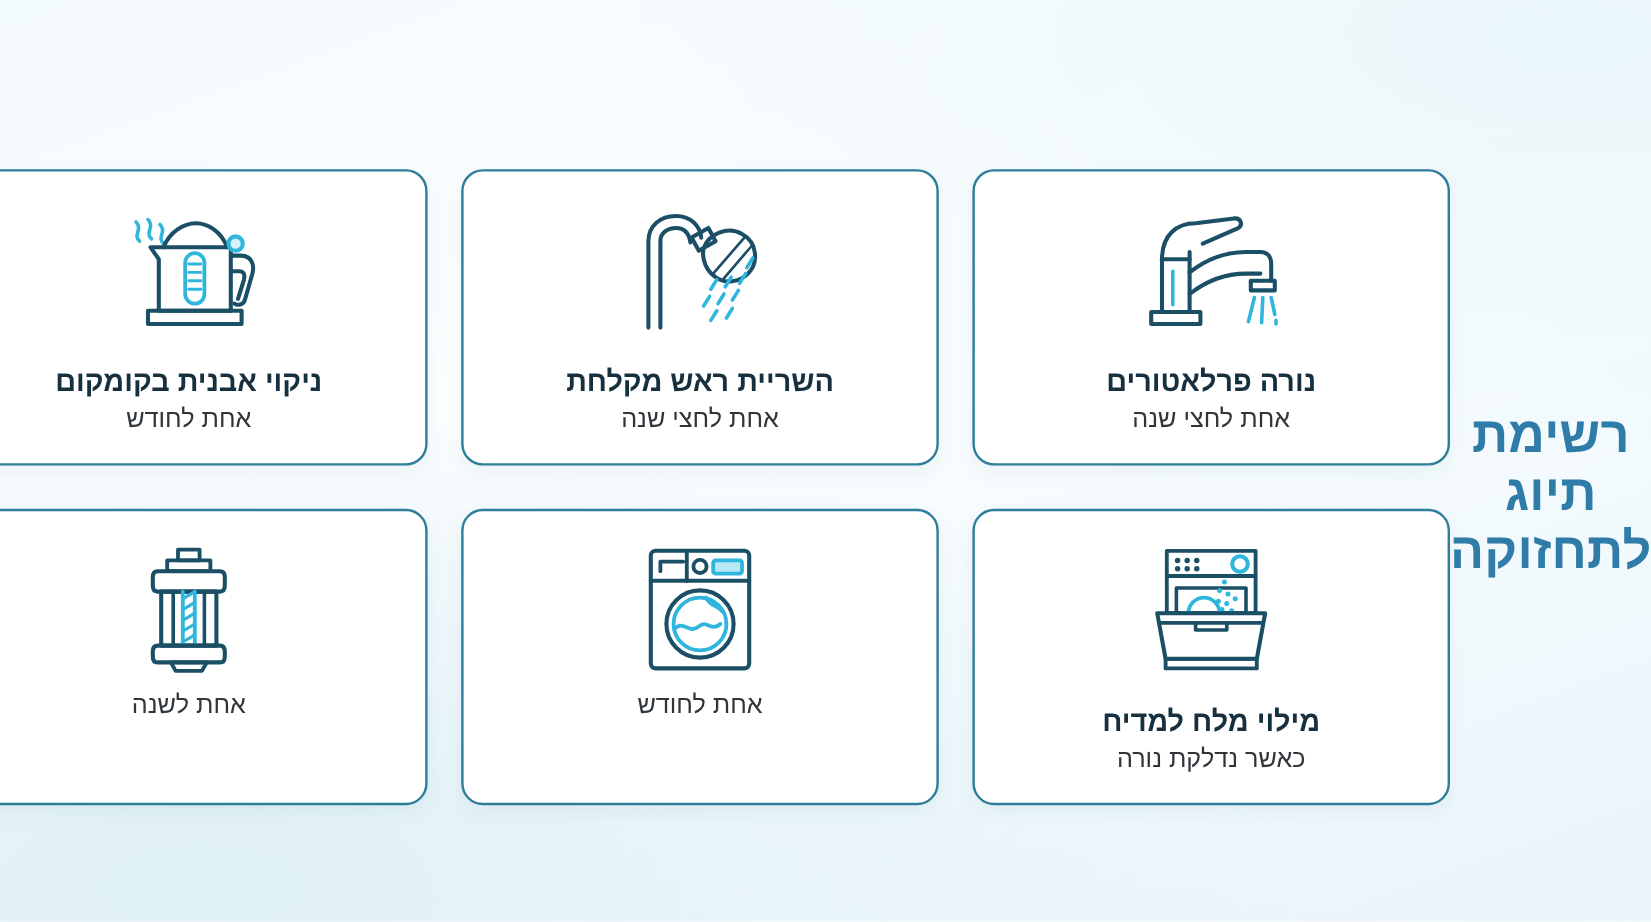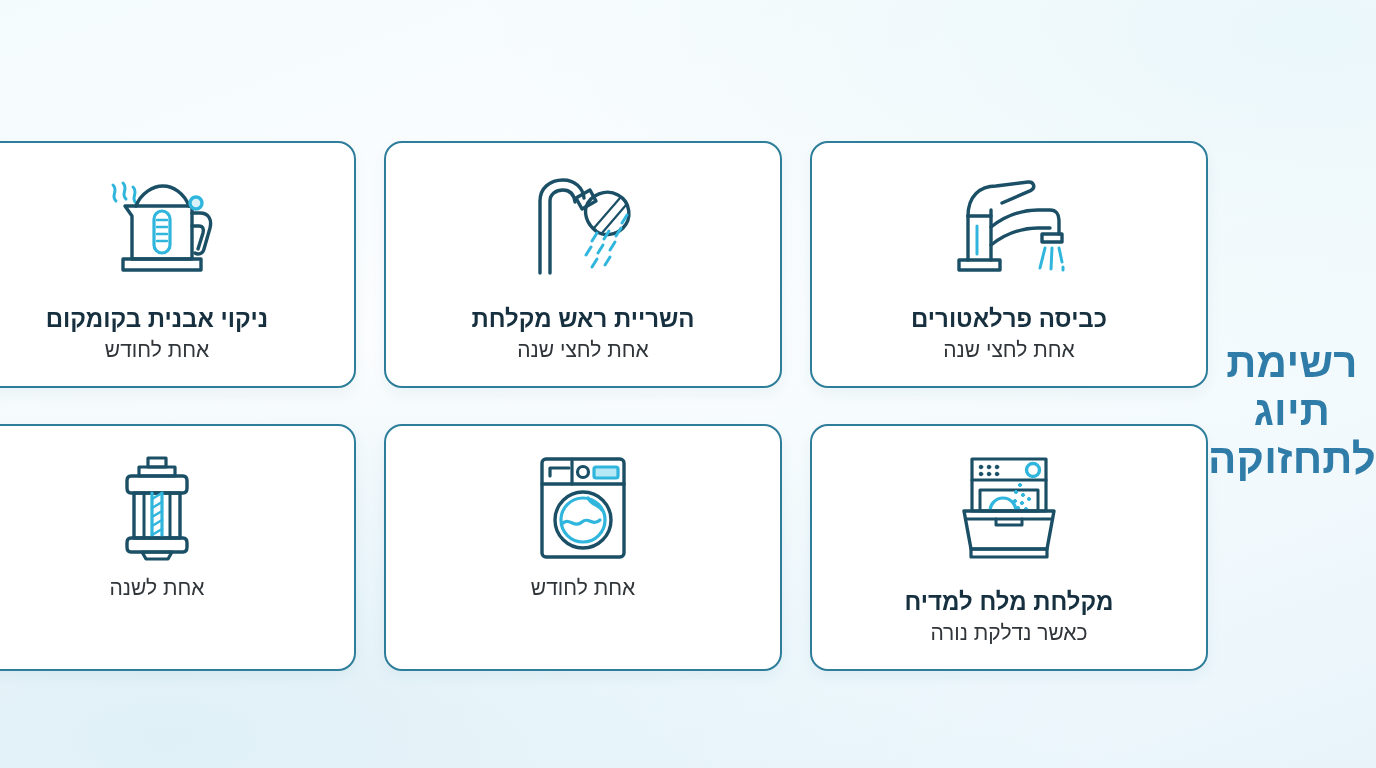--- a/index.html
+++ b/index.html
@@ -129,21 +129,21 @@
           <line class="lt" stroke-width="3" x1="27" y1="54" x2="27" y2="82"></line>
 
           <path class="dk" stroke-width="3.4" d="M92 62 L112 62 L112 70 L92 70 Z"></path>
 
           <line class="lt" stroke-width="3" x1="95" y1="76" x2="90" y2="96"></line>
           <line class="lt" stroke-width="3" x1="102" y1="76" x2="101" y2="97"></line>
           <line class="lt" stroke-width="3" x1="109" y1="76" x2="112" y2="90"></line>
           <line class="lt" stroke-width="3" x1="113" y1="95" x2="113" y2="98"></line>
         </svg>
       </div>
-      <div class="card-title">כביסה פרלאטורים</div>
+      <div class="card-title">נורה פרלאטורים</div>
       <div class="card-sub">אחת לחצי שנה</div>
     </div>
 
     <div class="card">
       <div class="card-icon">
         <svg width="110" height="106" viewBox="0 0 110 106" fill="none" stroke-linecap="round" stroke-linejoin="round">
 
           <path class="dk" stroke-width="3.4" d="M12 102 L12 30 C12 17 22 9 35 9 C47 9 55 17 56 27"></path>
           <path class="dk" stroke-width="3.4" d="M22 102 L22 30 C22 23 28 19 35 19 C43 19 46 24 47 31"></path>
 
@@ -230,21 +230,21 @@
           <circle class="lt" stroke-width="1" fill="#30b6dd" cx="67" cy="56" r="1.6"></circle>
 
           <path class="dk" stroke-width="3.4" d="M5 58 L95 58 L88 96 L12 96 Z"></path>
           <line class="dk" stroke-width="3.2" x1="8" y1="66" x2="92" y2="66"></line>
 
           <path class="dk" stroke-width="3" d="M37 66 L37 72 L63 72 L63 66"></path>
 
           <path class="dk" stroke-width="3.2" d="M12 96 L88 96 L88 104 L12 104 Z"></path>
         </svg>
       </div>
-      <div class="card-title">מקלחת מלח למדיח</div>
+      <div class="card-title">מילוי מלח למדיח</div>
       <div class="card-sub">כאשר נדלקת נורה</div>
     </div>
 
     <div class="card">
       <div class="card-icon">
         <svg width="94" height="108" viewBox="0 0 94 108" fill="none" stroke-linecap="round" stroke-linejoin="round">
 
           <rect class="dk" stroke-width="3.4" x="6" y="5" width="82" height="98" rx="4"></rect>
           <line class="dk" stroke-width="3.4" x1="6" y1="30" x2="88" y2="30"></line>
 

